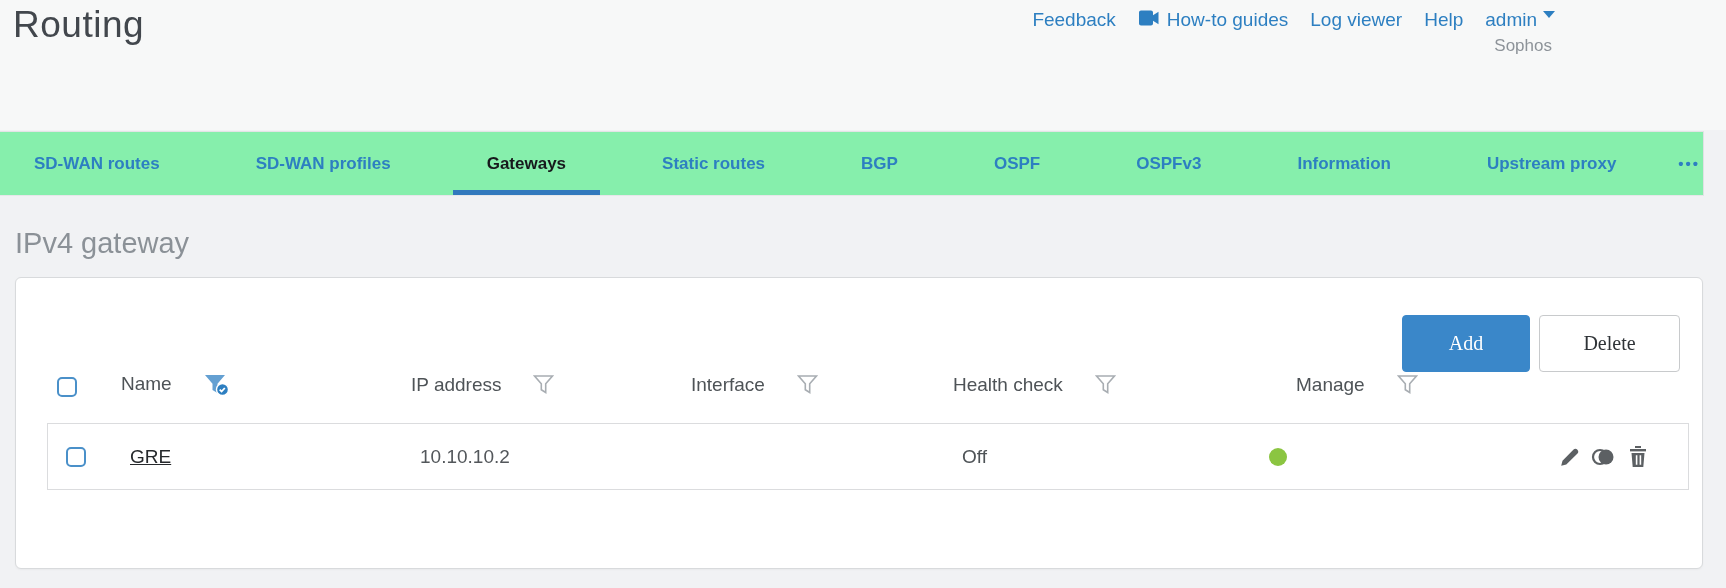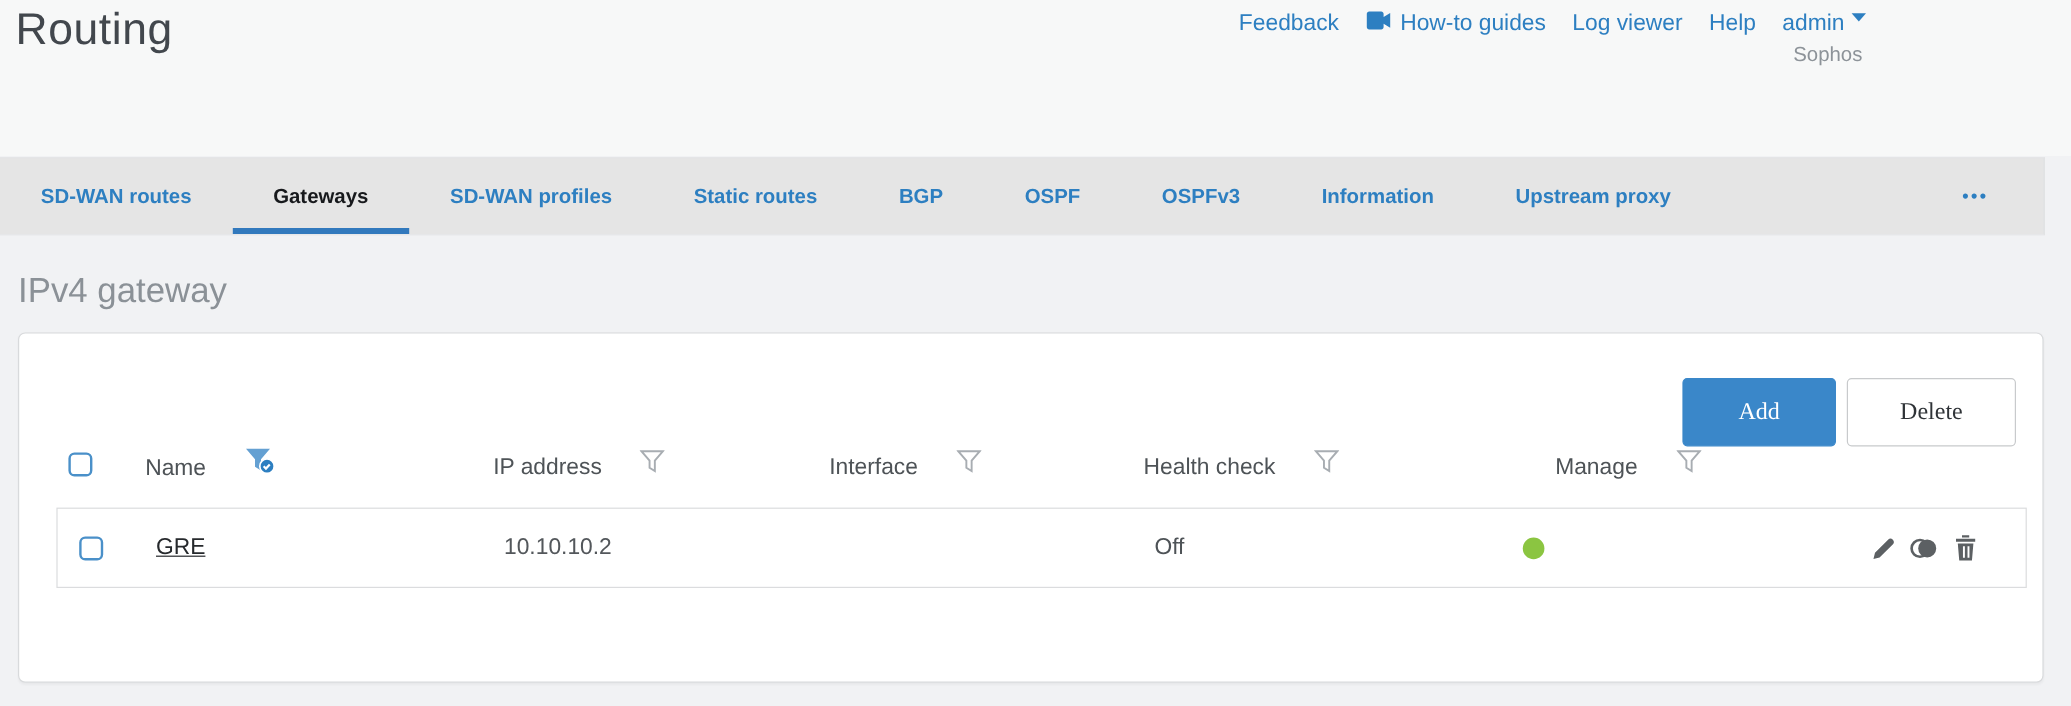--- a/index.html
+++ b/index.html
@@ -14,22 +14,22 @@
     align-items:center; gap:22px; font-size:19px; color:#2d7fc1; }
   .top-nav .navlink { cursor:pointer; white-space:nowrap; }
   .howto { display:flex; align-items:flex-start; gap:7px; }
   .user-menu { display:flex; gap:6px; }
   .caret-down { width:0; height:0; border-left:6px solid transparent;
     border-right:6px solid transparent; border-top:7px solid #2d7fc1; margin-top:2px; }
   .brand { position:absolute; top:36px; right:174px; font-size:17px; color:#8d9399; }
 
   
   .tabbar { display:flex; align-items:stretch; height:65px; width:1704px;
-    background:#e5e5e5; border-top:1px solid #e3e4e6; border-right:1px solid #dfe1e3;
-    border-bottom:1px solid #e6e7e9; }
+    background:#86efac; border-top:1px solid #e3e4e6; border-right:1px solid #dfe1e3;
+    border-bottom:1px solid #e6e7e9;gap:28px; }
   .tab { position:relative; display:flex; align-items:center; padding:0 34px;
     font-size:17px; font-weight:700; color:#2d7fc1; cursor:pointer; white-space:nowrap; }
   .tab.active { color:#17191c; cursor:default; }
   .tab.active::after { content:""; position:absolute; left:0; right:0; bottom:0;
     height:5px; background:#3279bd; }
   .tab-overflow { margin-left:auto; margin-right:46px; display:flex; align-items:center;
     font-size:15px; font-weight:700; letter-spacing:2px; color:#2d7fc1; cursor:pointer; }
 
   
   .section-heading { margin:31px 0 17px 15px; font-size:29px; font-weight:400;
@@ -41,21 +41,21 @@
   .btn-row { position:absolute; top:37px; right:22px; display:flex; gap:9px; }
   .btn { height:57px; border-radius:4px; font-size:20px;
     font-family:Liberation Serif, serif; cursor:pointer; }
   .btn-add { width:128px; background:#3a87c9; color:#ffffff; border:1px solid #3a87c9; }
   .btn-delete { width:141px; background:#ffffff; color:#2f3337; border:1px solid #c8cacc; }
 
   .grid { display:grid; grid-template-columns:62px 290px 280px 262px 313px 235px 1fr;
     align-items:center; }
   .hdr { position:absolute; top:92px; left:23px; width:1642px; height:34px;
     font-size:19px; color:#4e5357; }
-  .hdr-cell { display:flex; align-items:flex-end; gap:32px; padding-left:20px; }
+  .hdr-cell { display:flex; align-items:flex-start; gap:32px; padding-left:20px; }
   .hdr-cell.first { padding-left:18px; }
   .hdr-cell.status { padding-left:50px; }
   .hdr-cell.manage { justify-content:center; padding-left:0; color:#6b7076; }
 
   .table-box { position:absolute; top:145px; left:31px; width:1642px; height:67px;
     border:1px solid #dbdcde; background:#ffffff; }
   .row { height:100%; font-size:19px; color:#53575b; }
   .cell { padding-left:20px; display:flex; align-items:center; }
   .cell.first { padding-left:18px; }
   .cell.status { padding-left:14px; }
@@ -91,22 +91,22 @@
     <span class="navlink">Help</span>
     <span class="user-menu navlink">
       <span>admin</span>
       <span class="caret-down"></span>
     </span>
   </div>
   <div class="brand">Sophos</div>
 
   <div class="tabbar" style="position:absolute; left:0; bottom:-66px;">
     <div class="tab">SD-WAN routes</div>
+    <div class="tab">SD-WAN profiles</div>
     <div class="tab active">Gateways</div>
-    <div class="tab">SD-WAN profiles</div>
     <div class="tab">Static routes</div>
     <div class="tab">BGP</div>
     <div class="tab">OSPF</div>
     <div class="tab">OSPFv3</div>
     <div class="tab">Information</div>
     <div class="tab">Upstream proxy</div>
     <div class="tab-overflow">•••</div>
   </div>
 </div>
 

